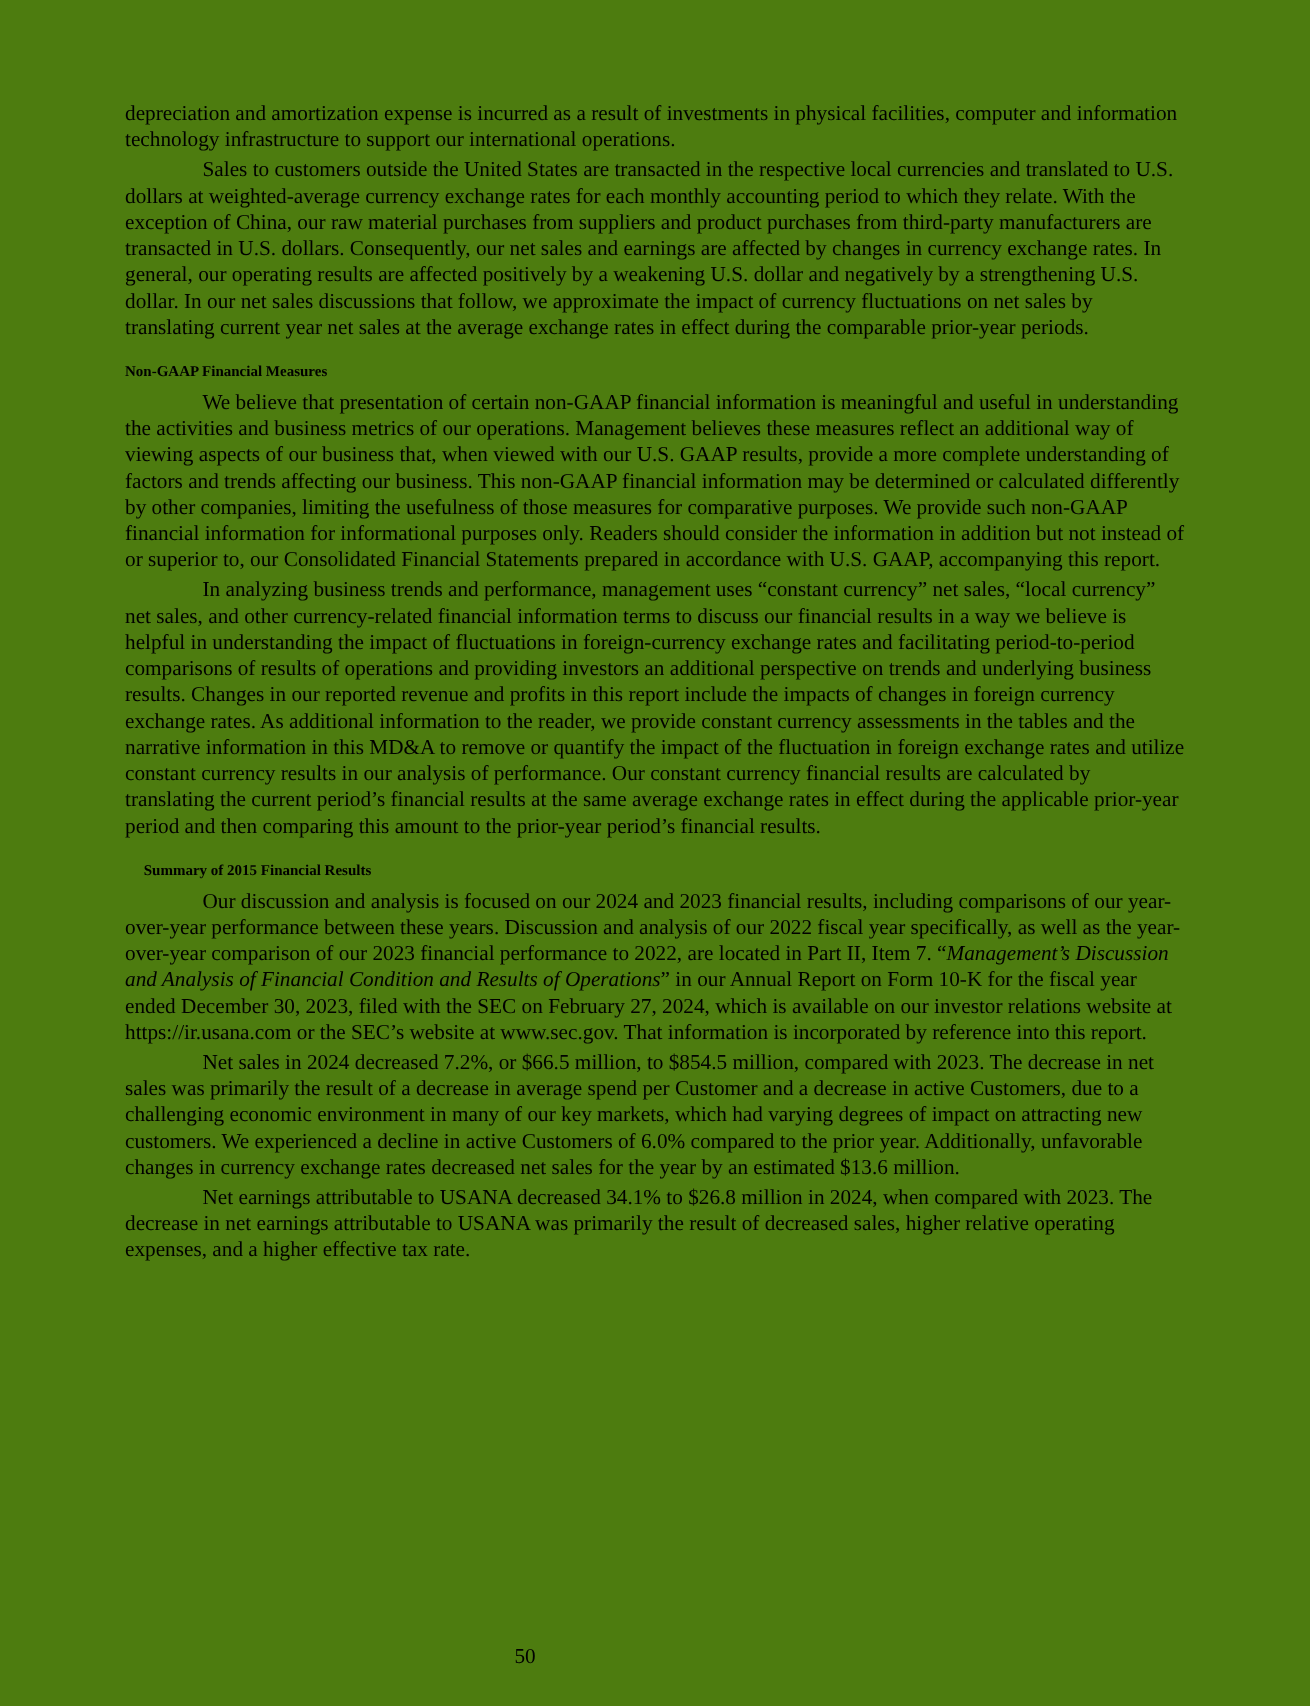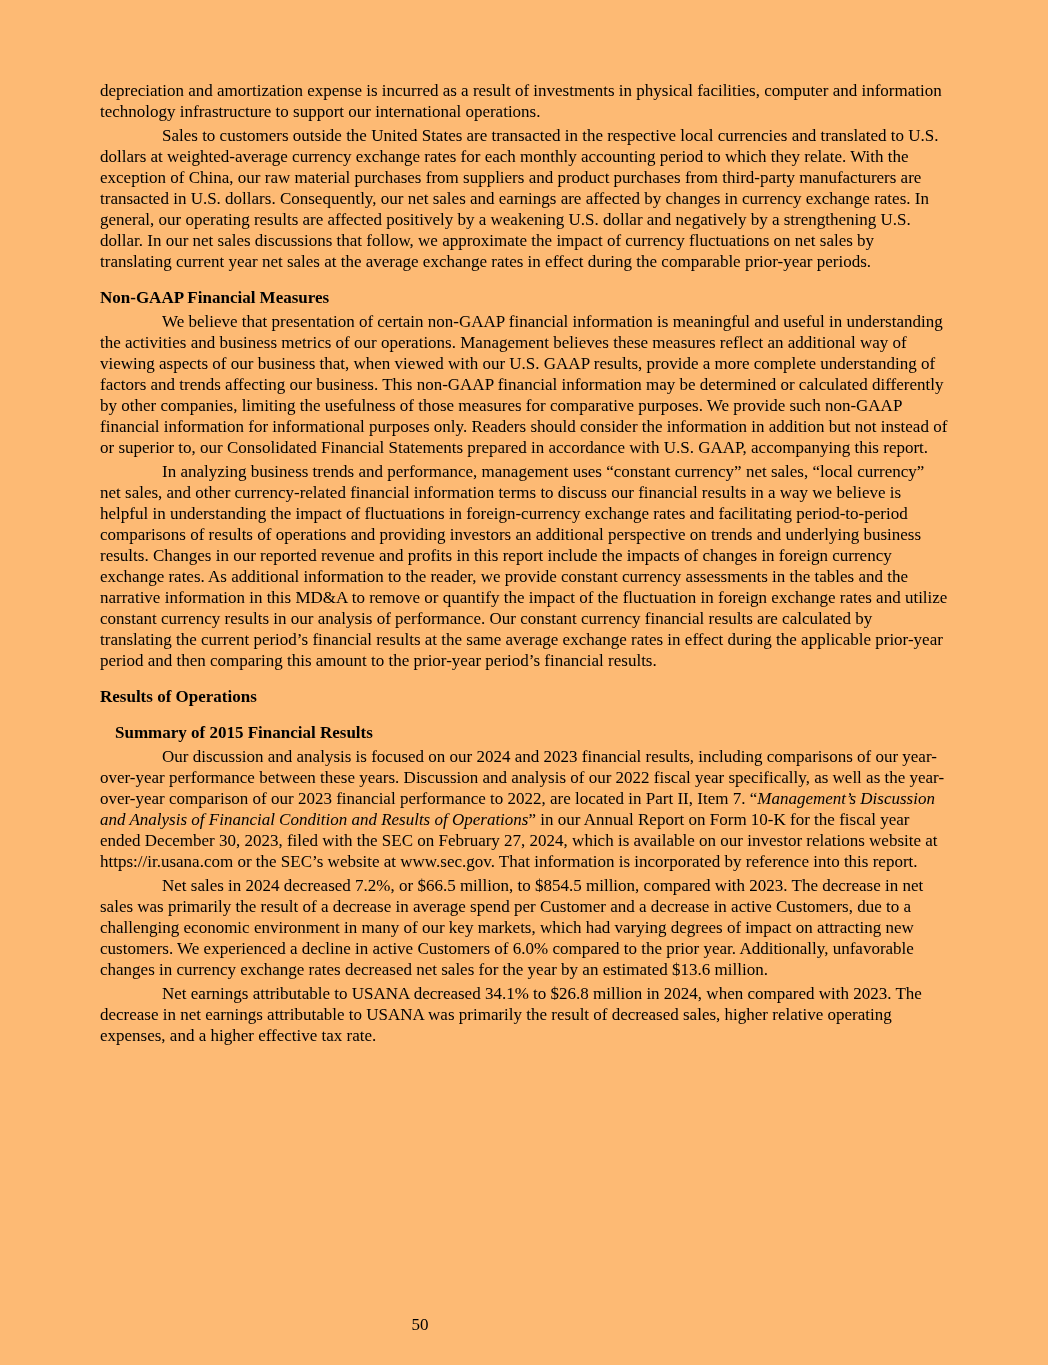--- a/index.html
+++ b/index.html
@@ -8,37 +8,37 @@
     width: 1048px;
     height: 1365px;
     position: relative;
     font-family: "Liberation Serif", serif;
     color: #000000;
   }
   .page {
     position: relative;
     width: 1048px;
     height: 1365px;
-    background: #fdba74;
+    background: #4d7c0f;
     overflow: hidden;
   }
   .content {
     position: absolute;
     left: 100px;
     top: 80px;
     width: 848px;
     font-size: 17px;
     line-height: 21px;
     text-align: left;
   }
   .para { margin-top: 3px; }
   .content > :first-child { margin-top: 0; }
   .indent { text-indent: 62px; }
   .heading {
-    font-size: 17px;
+    font-size: 12px;
     line-height: 21px;
     font-weight: bold;
     margin-top: 15px;
   }
   .heading.sub { margin-left: 15px; }
   .italic { font-style: italic; }
   .footer {
     position: absolute;
     top: 1314px;
     left: 0;
@@ -57,21 +57,20 @@
     <p class="para">depreciation and amortization expense is incurred as a result of investments in physical facilities, computer and information technology infrastructure to support our international operations.</p>
 
     <p class="para indent">Sales to customers outside the United States are transacted in the respective local currencies and translated to U.S. dollars at weighted-average currency exchange rates for each monthly accounting period to which they relate. With the exception of China, our raw material purchases from suppliers and product purchases from third-party manufacturers are transacted in U.S. dollars. Consequently, our net sales and earnings are affected by changes in currency exchange rates. In general, our operating results are affected positively by a weakening U.S. dollar and negatively by a strengthening U.S. dollar. In our net sales discussions that follow, we approximate the impact of currency fluctuations on net sales by translating current year net sales at the average exchange rates in effect during the comparable prior-year periods.</p>
 
     <h2 class="heading">Non-GAAP Financial Measures</h2>
 
     <p class="para indent">We believe that presentation of certain non-GAAP financial information is meaningful and useful in understanding the activities and business metrics of our operations. Management believes these measures reflect an additional way of viewing aspects of our business that, when viewed with our U.S. GAAP results, provide a more complete understanding of factors and trends affecting our business. This non-GAAP financial information may be determined or calculated differently by other companies, limiting the usefulness of those measures for comparative purposes. We provide such non-GAAP financial information for informational purposes only. Readers should consider the information in addition but not instead of or superior to, our Consolidated Financial Statements prepared in accordance with U.S. GAAP, accompanying this report.</p>
 
     <p class="para indent">In analyzing business trends and performance, management uses “constant currency” net sales, “local currency” net sales, and other currency-related financial information terms to discuss our financial results in a way we believe is helpful in understanding the impact of fluctuations in foreign-currency exchange rates and facilitating period-to-period comparisons of results of operations and providing investors an additional perspective on trends and underlying business results. Changes in our reported revenue and profits in this report include the impacts of changes in foreign currency exchange rates. As additional information to the reader, we provide constant currency assessments in the tables and the narrative information in this MD&amp;A to remove or quantify the impact of the fluctuation in foreign exchange rates and utilize constant currency results in our analysis of performance. Our constant currency financial results are calculated by translating the current period’s financial results at the same average exchange rates in effect during the applicable prior-year period and then comparing this amount to the prior-year period’s financial results.</p>
 
-    <h2 class="heading">Results of Operations</h2>
 
     <h3 class="heading sub">Summary of 2015 Financial Results</h3>
 
     <p class="para indent"><span>Our discussion and analysis is focused on our 2024 and 2023 financial results, including comparisons of our year-over-year performance between these years. Discussion and analysis of our 2022 fiscal year specifically, as well as the year-over-year comparison of our 2023 financial performance to 2022, are located in Part II, Item 7. “</span><span class="italic">Management’s Discussion and Analysis of Financial Condition and Results of Operations</span><span>” in our Annual Report on Form 10-K for the fiscal year ended December 30, 2023, filed with the SEC on February 27, 2024, which is available on our investor relations website at https://ir.usana.com or the SEC’s website at www.sec.gov. That information is incorporated by reference into this report.</span></p>
 
     <p class="para indent">Net sales in 2024 decreased 7.2%, or $66.5 million, to $854.5 million, compared with 2023. The decrease in net sales was primarily the result of a decrease in average spend per Customer and a decrease in active Customers, due to a challenging economic environment in many of our key markets, which had varying degrees of impact on attracting new customers. We experienced a decline in active Customers of 6.0% compared to the prior year. Additionally, unfavorable changes in currency exchange rates decreased net sales for the year by an estimated $13.6 million.</p>
 
     <p class="para indent">Net earnings attributable to USANA decreased 34.1% to $26.8 million in 2024, when compared with 2023. The decrease in net earnings attributable to USANA was primarily the result of decreased sales, higher relative operating expenses, and a higher effective tax rate.</p>
 
   </main>

